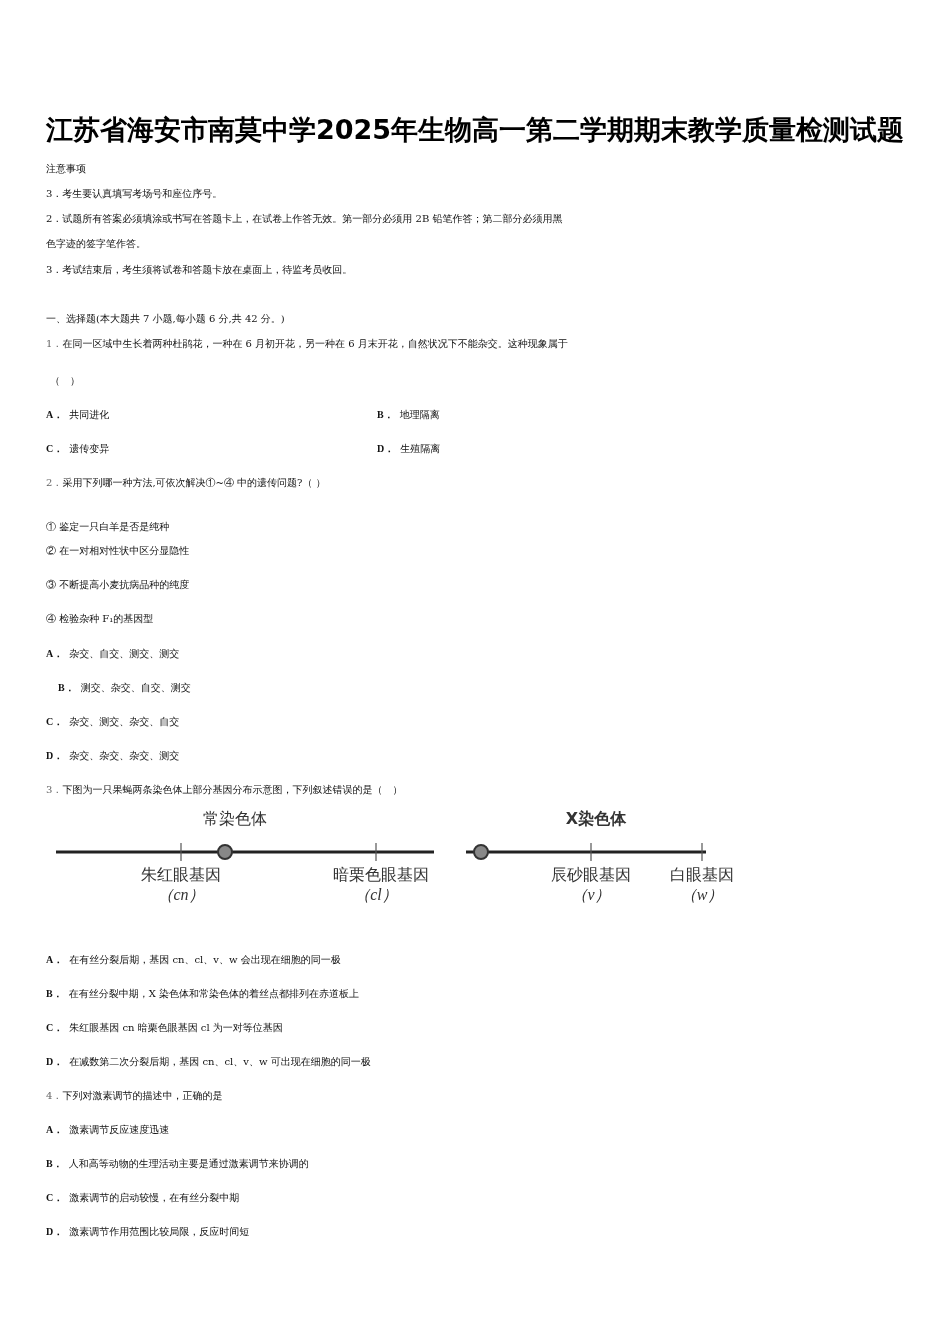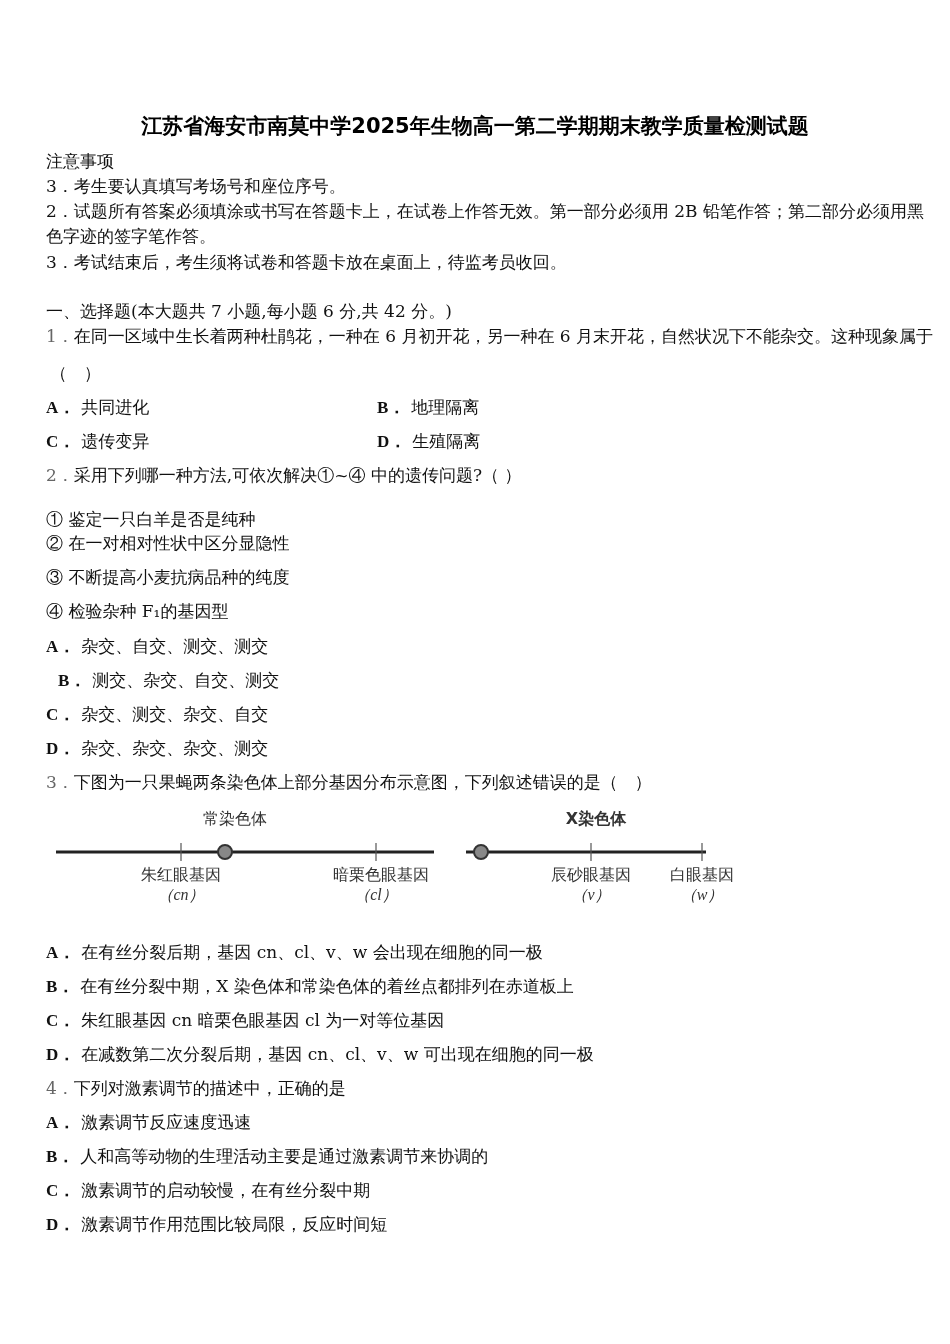--- a/index.html
+++ b/index.html
@@ -1,22 +1,22 @@
 <!DOCTYPE html>
 <html><head>
   <meta charset="utf-8">
   <style>
     html, body { margin: 0; padding: 0; background: #ffffff; }
     body { width: 950px; height: 1344px; position: relative; overflow: hidden;
            font-family: "DejaVu Serif", "Liberation Serif", serif; color: #111; }
     .abs { position: absolute; white-space: nowrap; }
     .title { left: 0; width: 950px; top: 112px; text-align: center;
              font-family: "DejaVu Sans", "Liberation Sans", sans-serif;
-             font-weight: bold; font-size: 21px; letter-spacing: 0px; color: #000; }
-    .txt { font-size: 17px; line-height: 20px; }
+             font-weight: bold; font-size: 27px; letter-spacing: 0px; color: #000; }
+    .txt { font-size: 10px; line-height: 20px; margin-top: 8px; }
     .notice { left: 46px; }
     .qnum { color: #666; }
     .opt-letter { font-weight: bold; font-family: "Liberation Serif", serif; margin-right: 6px; }
     .diagram { position: absolute; left: 50px; top: 800px; width: 700px; height: 110px; }
     .diagram svg { width: 700px; height: 110px; display: block; }
     .diag-label { font-family: "DejaVu Sans", "Liberation Sans", sans-serif; font-size: 16px; fill: #333; }
     .diag-italic { font-family: "Liberation Serif", serif; font-style: italic; font-size: 16px; fill: #333; }
   </style>
 </head>
 <body>

